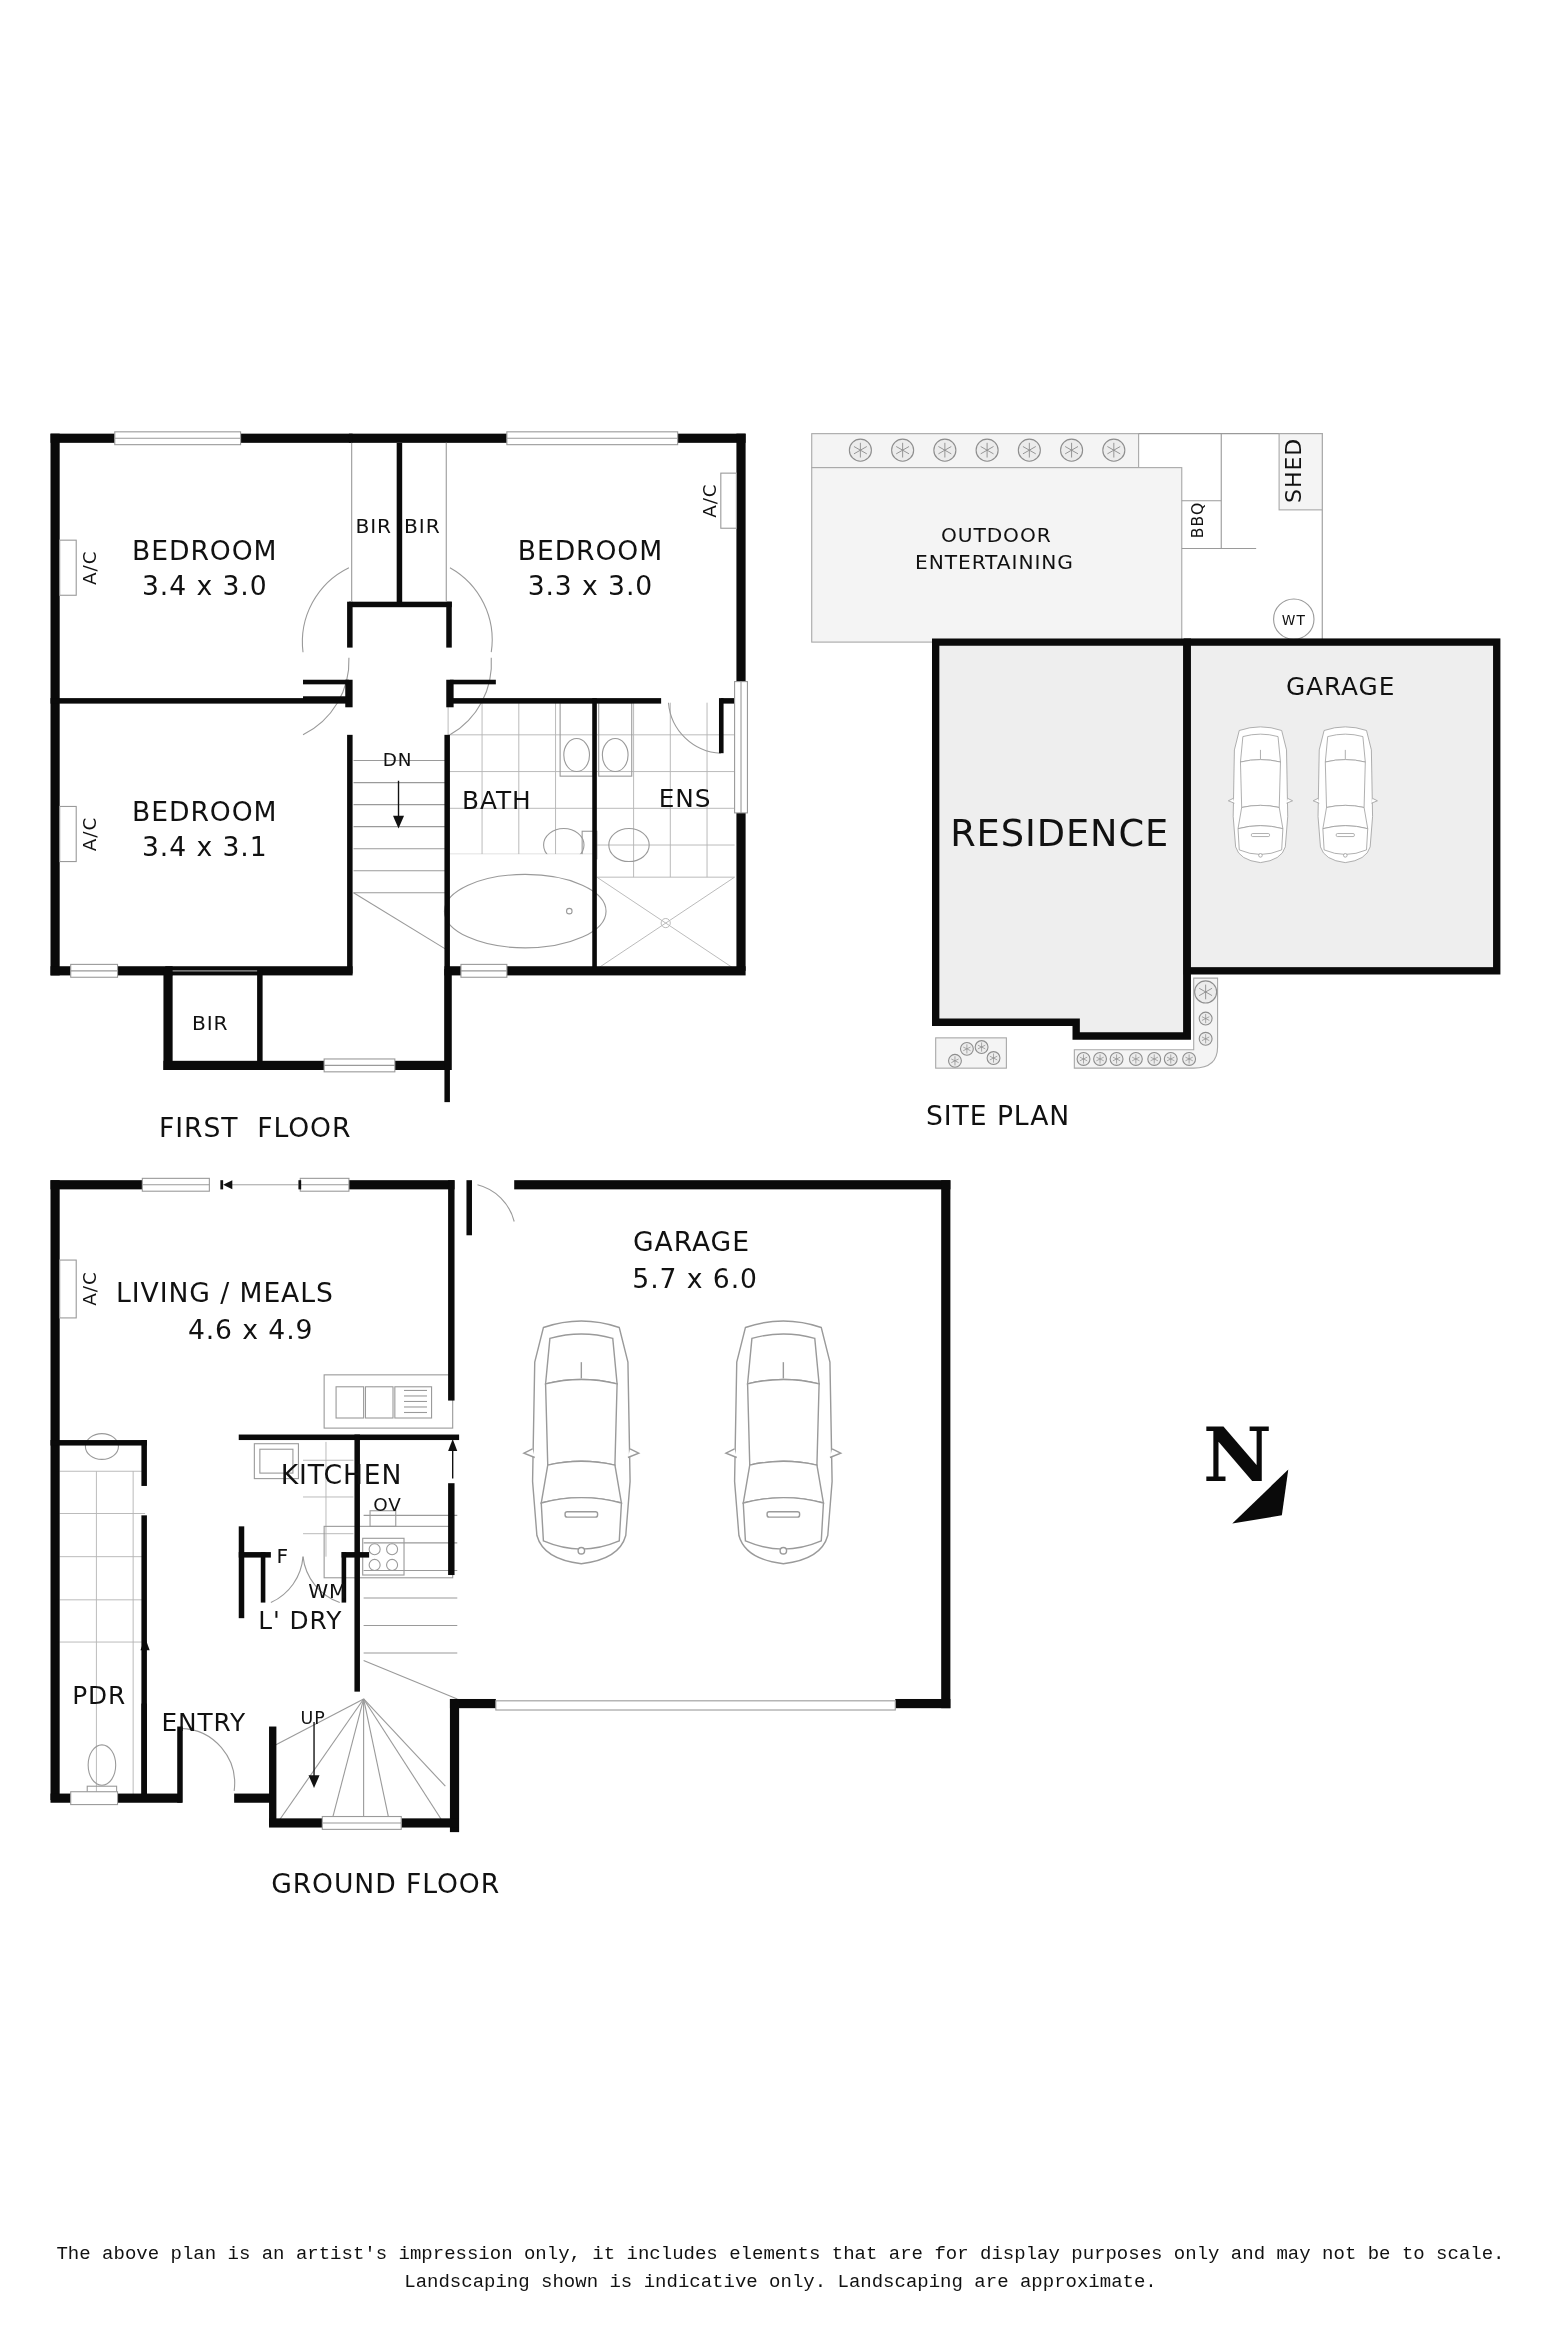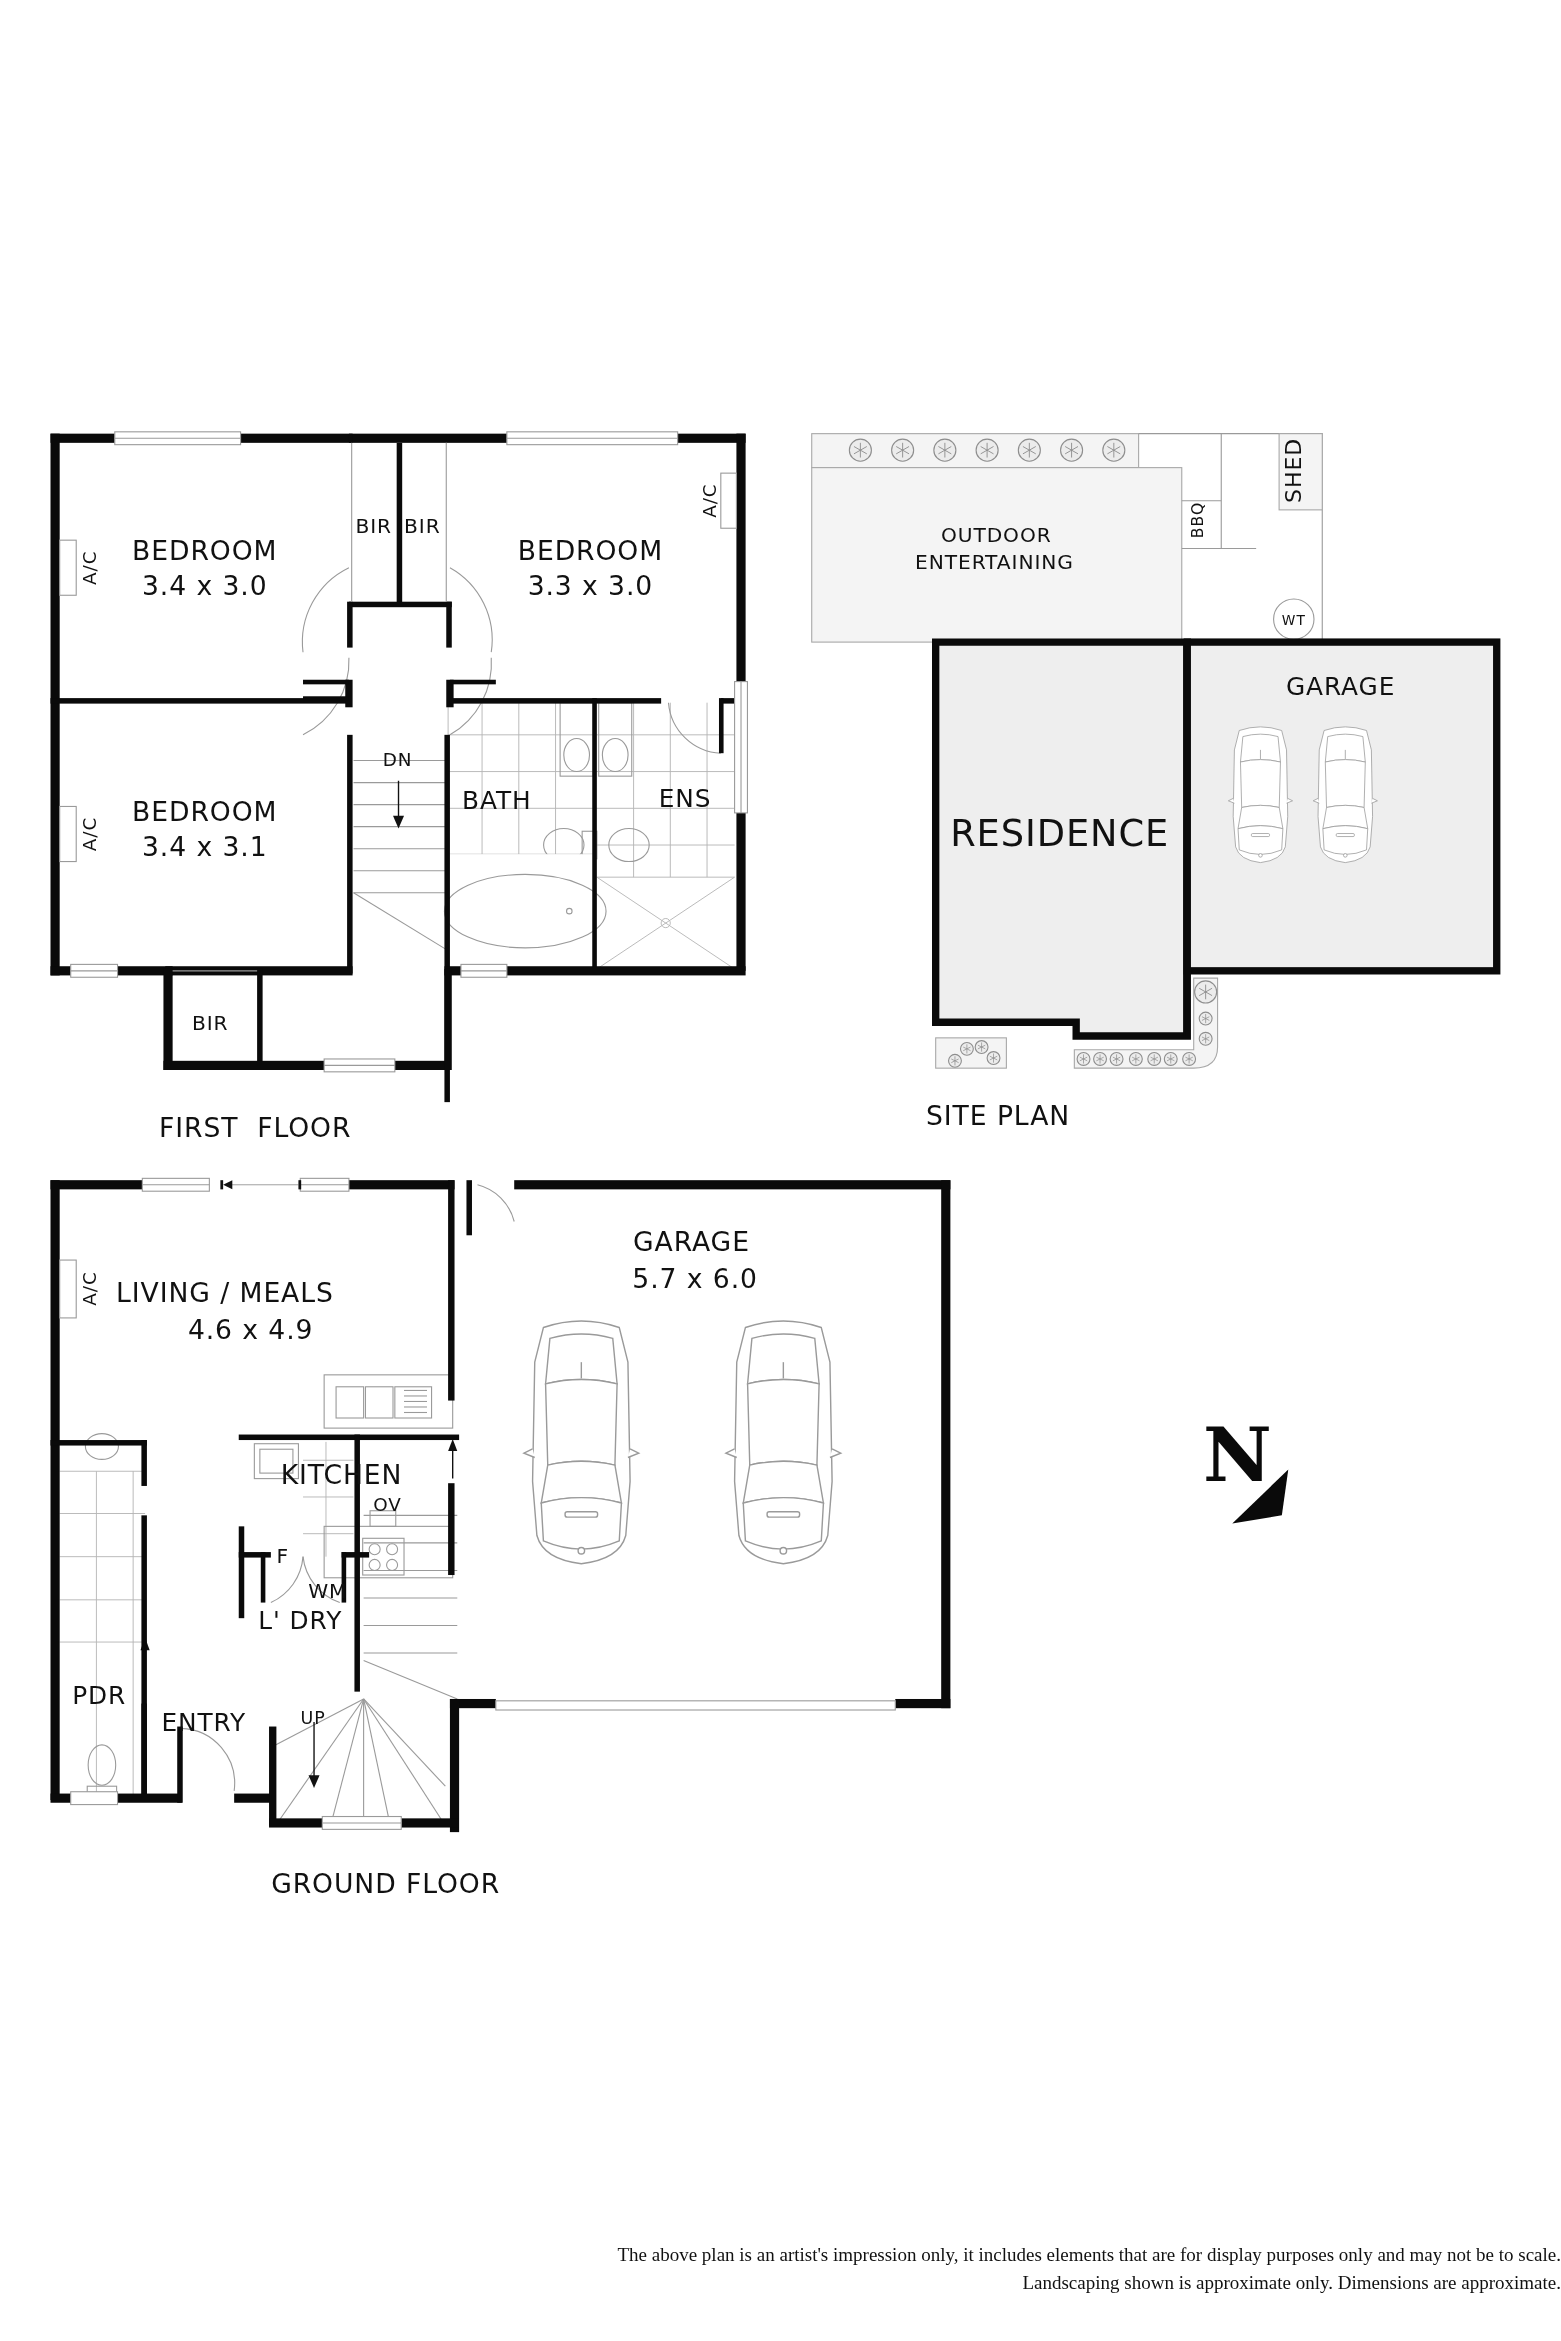--- a/index.html
+++ b/index.html
@@ -6,21 +6,21 @@
   body{width:1561px;height:2342px;position:relative;overflow:hidden;font-family:"DejaVu Sans","Liberation Sans",sans-serif;}
   svg{position:absolute;left:0;top:0;}
   .wall{fill:#0a0a0a;}
   .thin{stroke:#9a9a9a;stroke-width:1.2;fill:none;}
   .tile{stroke:#b5b5b5;stroke-width:1;fill:none;}
   .win{fill:#ffffff;stroke:#9a9a9a;stroke-width:1.2;}
   .lbl{font-family:"DejaVu Sans","Liberation Sans",sans-serif;fill:#111;text-anchor:middle;letter-spacing:1px;}
   .site-fill{fill:#eeeeee;}
   .yard{fill:#f4f4f4;stroke:#a8a8a8;stroke-width:1.2;}
   .plant{fill:#ececec;stroke:#8e8e8e;stroke-width:1.2;}
-  .disclaimer{position:absolute;left:0;width:1561px;text-align:right;font-family:Liberation Serif, serif;font-size:19px;color:#111;line-height:27.5px;}
+  .disclaimer{position:absolute;left:0;width:1561px;text-align:center;font-family:Liberation Mono, monospace;font-size:19px;color:#111;line-height:27.5px;}
   .car{fill:#fff;stroke:#9a9a9a;stroke-width:1.3;}
 </style>
 </head>
 <body>
 
 <svg width="1561" height="2342" viewBox="0 0 1700 2550">
   <defs>
     <g id="car">
       <path class="car" d="M10,8 Q45,-4 80,8 L88,40 L90,150 L86,200 Q80,222 45,226 Q10,222 4,200 L0,150 L2,40 Z"></path>
       <path class="car" d="M16,18 Q45,10 74,18 L78,60 Q45,52 12,60 Z"></path>
@@ -409,15 +409,15 @@
   </g>
 
   <g>
     <text x="1310" y="1613" font-size="82" font-weight="bold" font-family="'DejaVu Serif','Liberation Serif',serif" fill="#0a0a0a">N</text>
     <polygon points="1403,1600 1396,1650 1342,1659" fill="#0a0a0a"></polygon>
   </g>
 </svg>
 
 <div class="disclaimer" style="top:2241px;">
   <div>The above plan is an artist's impression only, it includes elements that are for display purposes only and may not be to scale.</div>
-  <div>Landscaping shown is approximate only. Dimensions are approximate.</div>
+  <div>Landscaping shown is indicative only. Landscaping are approximate.</div>
 </div>
 
 
 </body></html>

